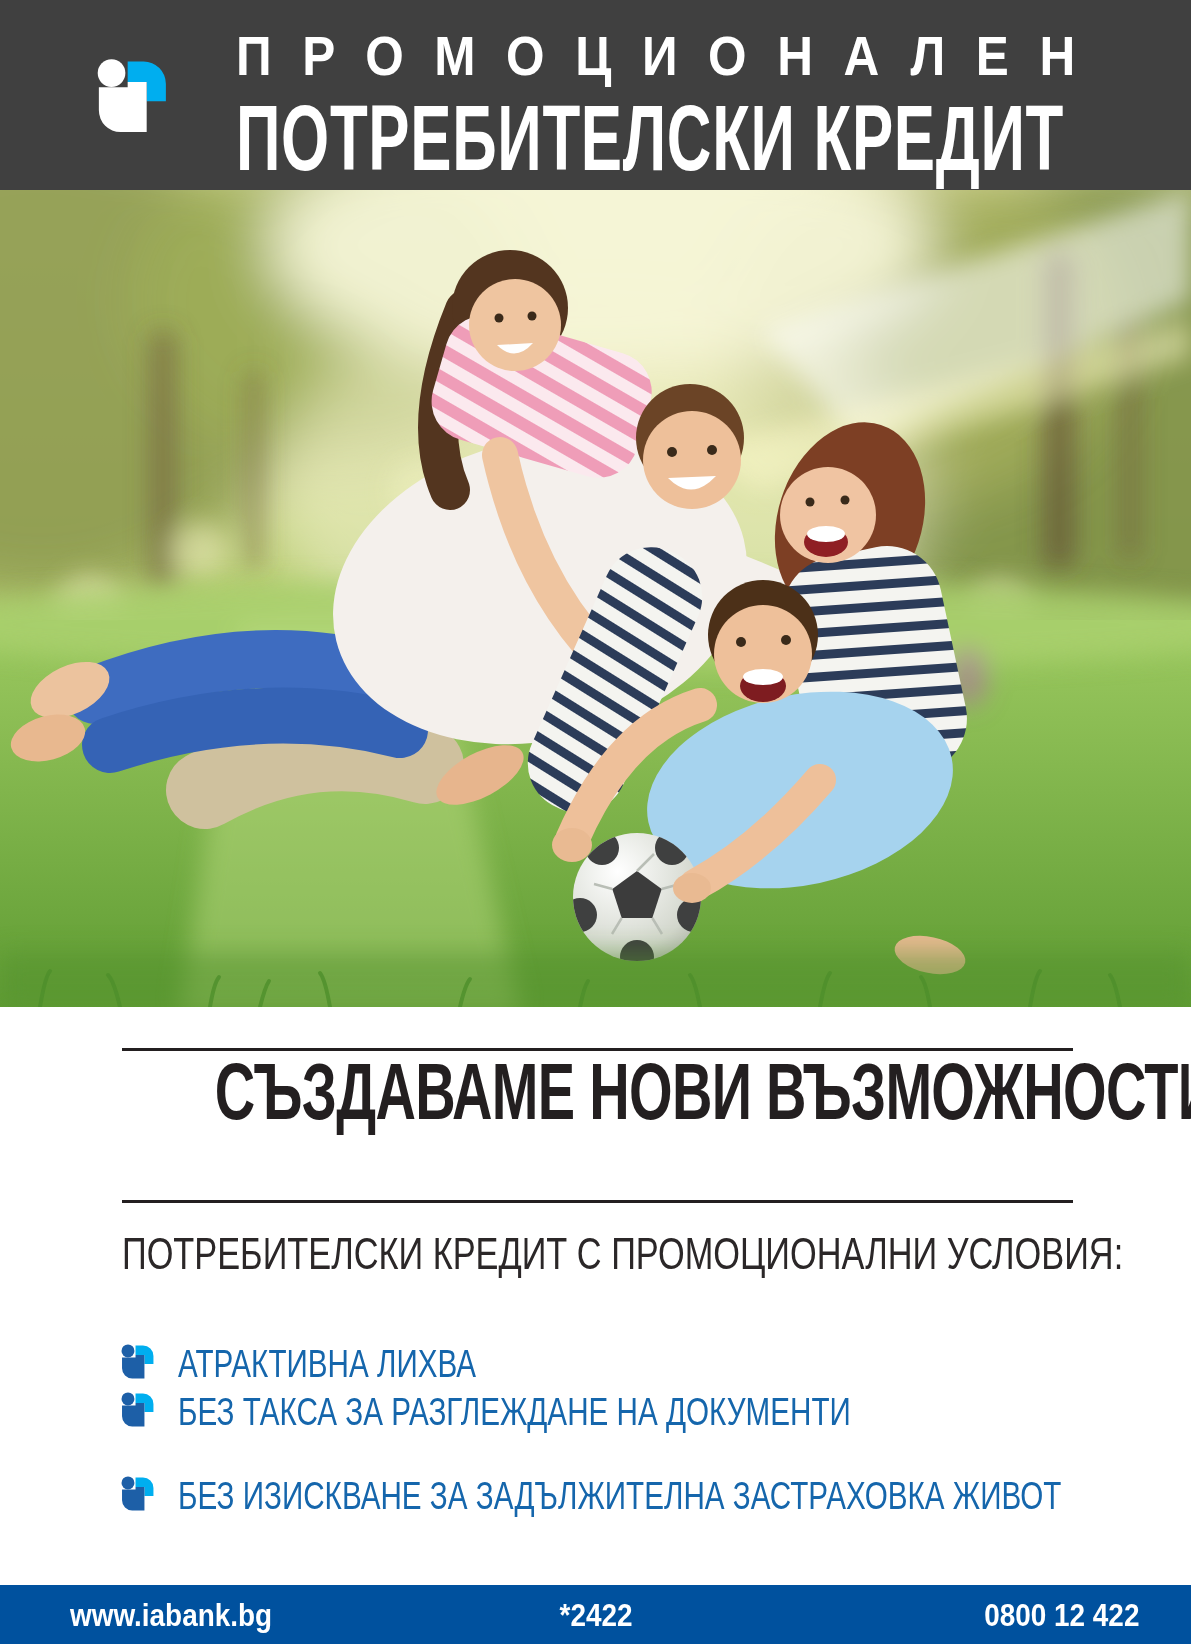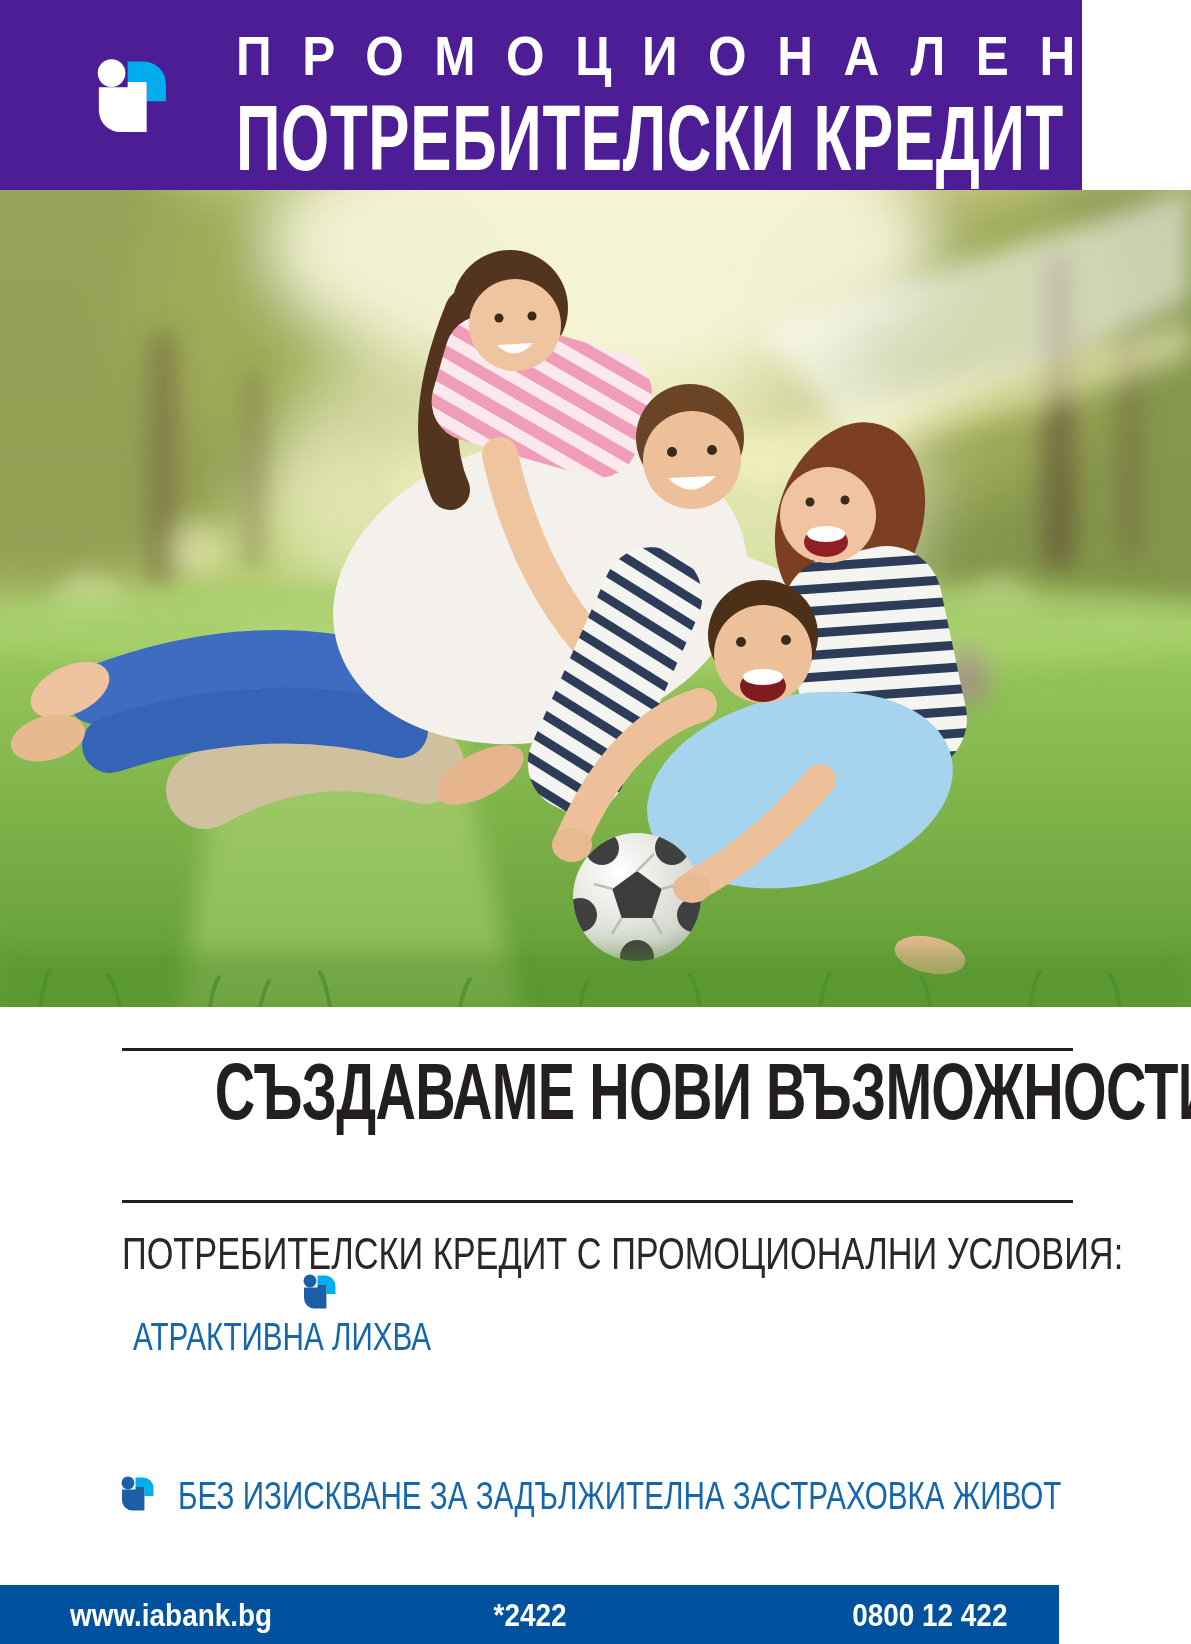--- a/index.html
+++ b/index.html
@@ -1,21 +1,21 @@
 <!DOCTYPE html>
 <html lang="bg"><head>
 <meta charset="utf-8">
 <style>
   html,body{margin:0;padding:0;background:#ffffff;}
   .poster{
     position:relative;width:1191px;height:1644px;overflow:hidden;background:#ffffff;
     font-family:"Liberation Sans","DejaVu Sans",sans-serif;
   }
   
-  .header{position:absolute;left:0;top:0;width:1082px;height:190px;background:#4c1d95;text-decoration:underline;}
+  .header{position:absolute;left:0;top:0;width:1191px;height:190px;background:#404040;text-decoration:underline;}
   .logo{position:absolute;left:86px;top:48px;width:96px;height:104px;color:#ffffff;}
   .t1{
     position:absolute;left:236px;top:26px;white-space:nowrap;color:#ffffff;
     font-weight:bold;font-size:55px;line-height:1.1;letter-spacing:34px;
     transform:scaleX(0.9);transform-origin:0 0;
   }
   .t2{
     position:absolute;left:236px;top:92px;white-space:nowrap;color:#ffffff;
     font-weight:bold;font-size:93px;line-height:1;letter-spacing:1px;
     transform:scaleX(0.665);transform-origin:0 0;
@@ -34,29 +34,29 @@
     color:#231f20;transform:scaleX(0.70);transform-origin:50% 50%;white-space:nowrap;
   }
   
   .subtitle{position:absolute;left:122px;top:1232px;white-space:nowrap;}
   .subtitle .condense{
     display:inline-block;font-size:44px;line-height:1;color:#2b2728;letter-spacing:0;
     transform:scaleX(0.78);transform-origin:0 0;white-space:nowrap;
   }
   
   .bullet-row{position:absolute;left:116px;height:47px;display:flex;align-items:center;}
-  .b1{top:1270px;flex-direction:column;} .b2{top:1388px;} .b3{top:1472px;}
+  .b1{top:1340px;} .b2{top:1388px;} .b3{top:1472px;}
   .bullet-row .icon{width:45px;height:47px;flex:none;color:#1d5fa7;}
   .bullet-label{
     margin-left:17px;font-size:39px;line-height:1;color:#1566ac;white-space:nowrap;
     transform:scaleX(0.76);transform-origin:0 50%;
   }
   
   .footer{
-    position:absolute;left:0;top:1585px;width:1059px;height:59px;background:#00519e;
+    position:absolute;left:0;top:1585px;width:1191px;height:59px;background:#00519e;
     color:#ffffff;font-weight:bold;
   }
   .footer .cell{position:absolute;top:50%;font-size:31px;line-height:1;white-space:nowrap;}
   .f-left{left:70px;transform:translateY(-50%) scaleX(0.9);transform-origin:0 50%;}
   .f-center{left:50%;transform:translate(-50%,-50%) scaleX(0.9);}
   .f-right{right:52px;transform:translateY(-50%) scaleX(0.9);transform-origin:100% 50%;}
 </style>
 </head>
 <body>
 
@@ -242,20 +242,26 @@
   <div class="subtitle">
     <span class="condense">ПОТРЕБИТЕЛСКИ КРЕДИТ С ПРОМОЦИОНАЛНИ УСЛОВИЯ:</span>
   </div>
 
   <div class="bullet-row b1">
     <svg class="icon" viewBox="0 0 50 52">
         <use href="#ia-logo-sym"></use>
       </svg>
     <span class="bullet-label">АТРАКТИВНА ЛИХВА</span>
   </div>
+  <div class="bullet-row b2">
+    <svg class="icon" viewBox="0 0 50 52">
+        <use href="#ia-logo-sym"></use>
+      </svg>
+    <span class="bullet-label">БЕЗ ТАКСА ЗА РАЗГЛЕЖДАНЕ НА ДОКУМЕНТИ</span>
+  </div>
   <div class="bullet-row b3">
     <svg class="icon" viewBox="0 0 50 52">
         <use href="#ia-logo-sym"></use>
       </svg>
     <span class="bullet-label">БЕЗ ИЗИСКВАНЕ ЗА ЗАДЪЛЖИТЕЛНА ЗАСТРАХОВКА ЖИВОТ</span>
   </div>
 
   <div class="footer">
     <span class="cell f-left">www.iabank.bg</span>
     <span class="cell f-center">*2422</span>

